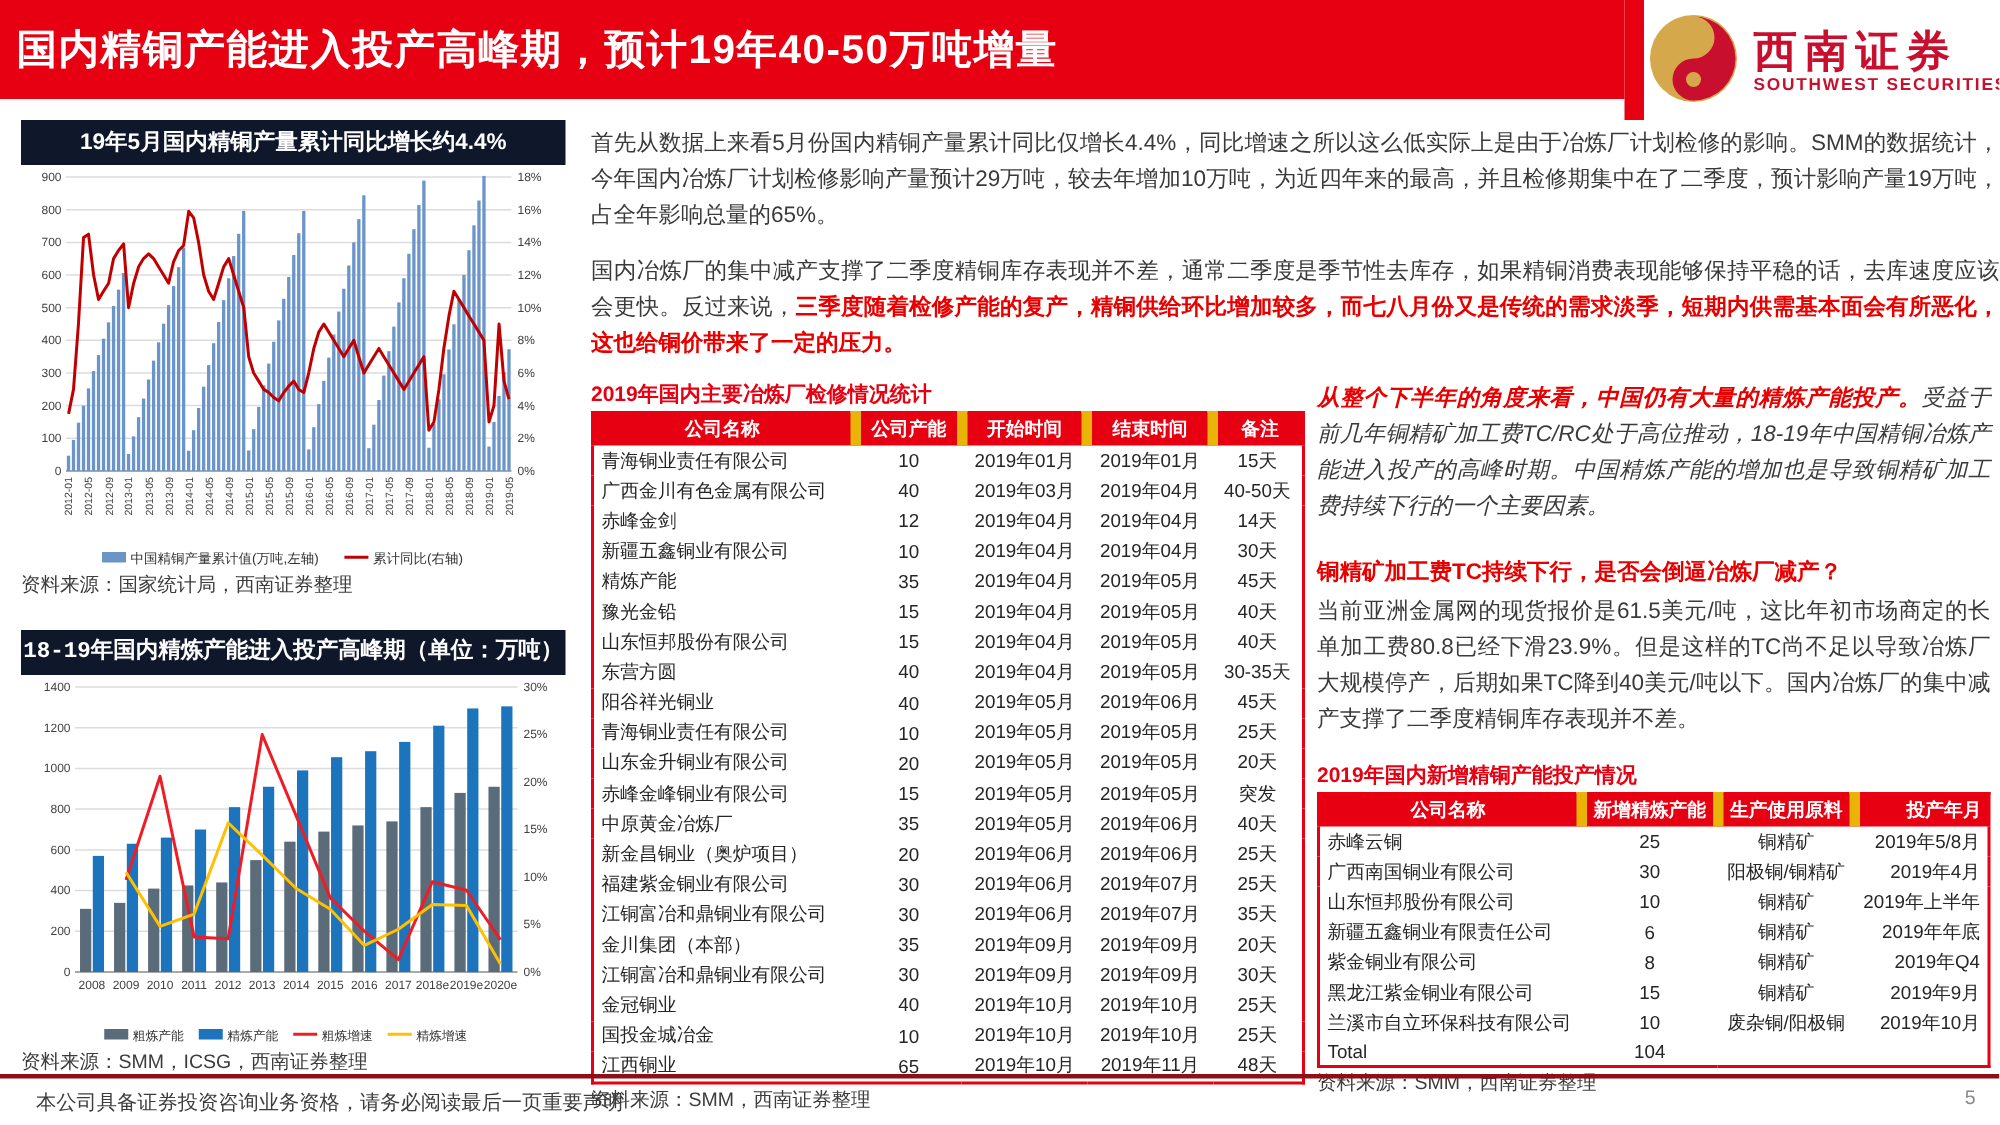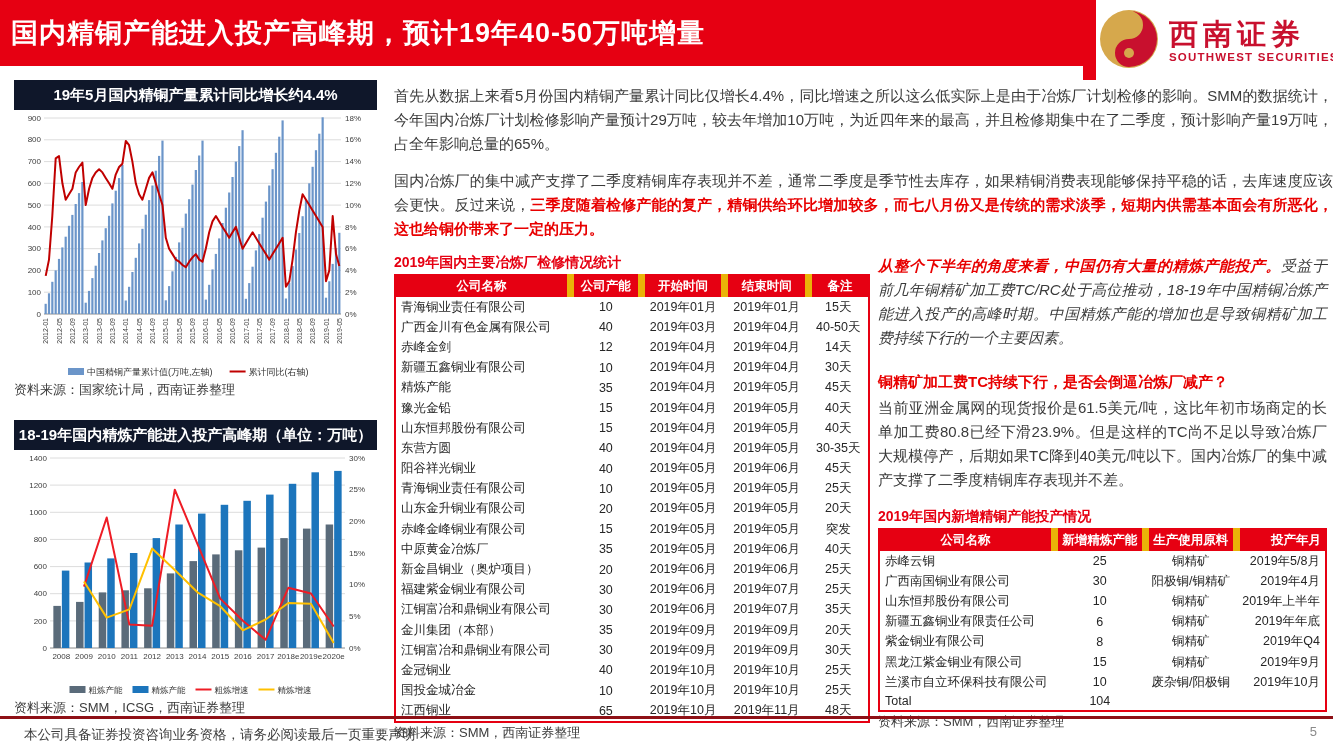--- a/index.html
+++ b/index.html
@@ -13,21 +13,21 @@
   .banner-tab { position:absolute; left:1083px; top:0; width:13px; height:80px; background:#e60012; }
   .logo { position:absolute; right:6px; top:4px; width:230px; height:74px; display:flex; align-items:center; }
   .logo-text { margin-left:8px; }
   .logo-cn { color:#c8102e; font-family:"DejaVu Serif","Liberation Serif",serif; font-weight:bold; font-size:29px; letter-spacing:5px; line-height:1.1; white-space:nowrap; }
   .logo-en { color:#c8102e; font-size:11.5px; font-weight:bold; letter-spacing:1.2px; white-space:nowrap; }
   
   .left-col { position:absolute; left:14px; top:80px; width:363px; }
   .panel-hdr { background:#0f172a; color:#ffffff; text-align:center; font-size:15px; font-weight:bold; height:30px; line-height:30px; white-space:nowrap; }
   .chart-svg { display:block; margin-top:2px; }
   .src { font-size:13px; color:#3c3c3c; margin:1px 0 6px 0; }
-  .panel2 { margin-top:21px; }
+  .panel2 { margin-top:21px;font-family:Liberation Mono, monospace; }
   
   .main { position:absolute; left:394px; top:84px; width:939px; }
   .para { font-size:15px; line-height:1.6; color:#3a3a3a; text-align:justify; margin:0 0 13px 0; }
   .red-bold { color:#e80000; font-weight:bold; }
   .cols { display:flex; gap:8px; margin-top:2px; }
   .mid-col { width:476px; }
   .right-col { width:449px; }
   .tbl-title { color:#e60012; font-weight:bold; font-size:14px; margin:0 0 2px 0; }
   table.data { width:100%; border-collapse:collapse; border:2px solid #e60012; background:#ffffff; }
   table.data th { background:#e60012; color:#ffffff; font-size:12.5px; font-weight:bold; padding:2px 4px; border-right:7px solid #eab308; white-space:nowrap; }

